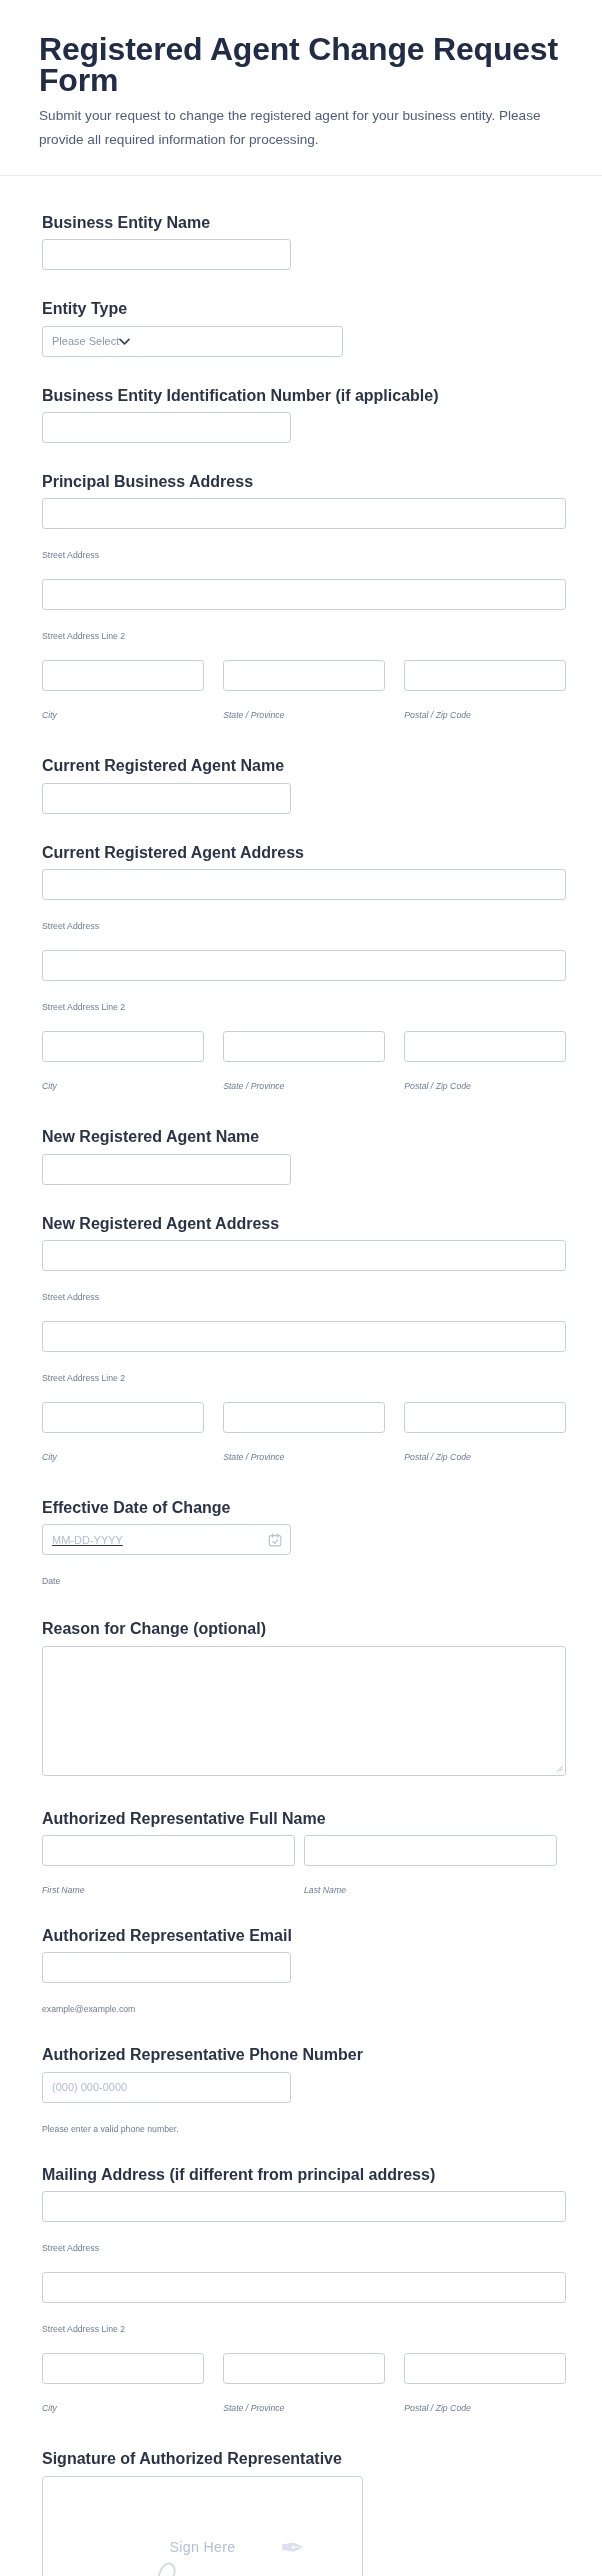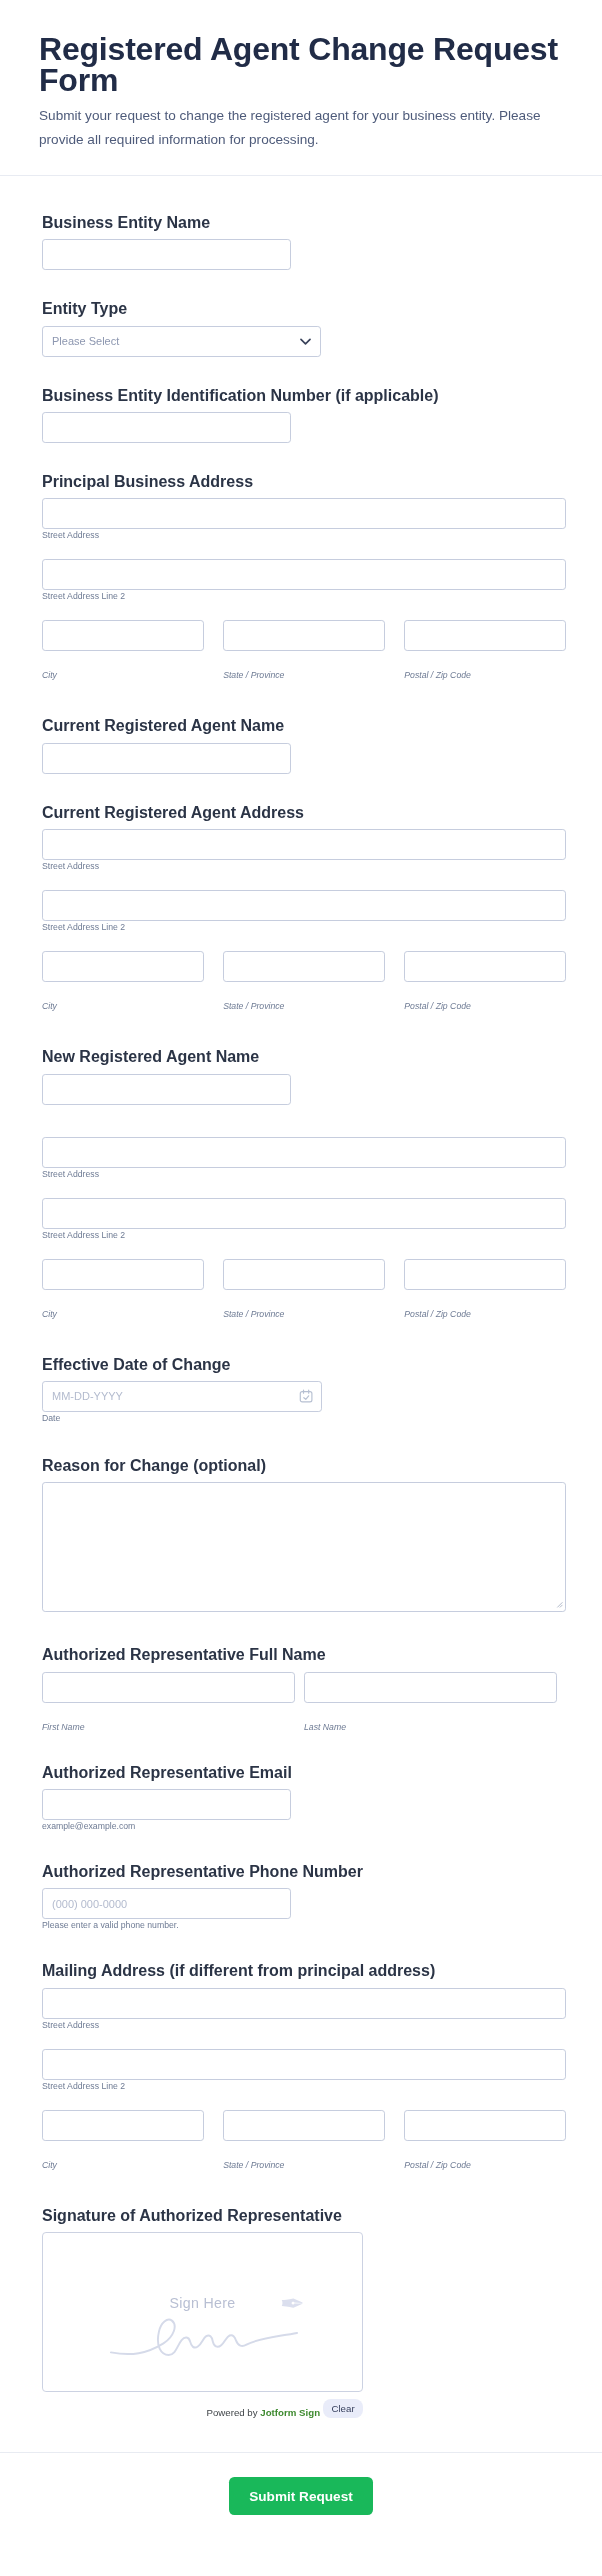--- a/index.html
+++ b/index.html
@@ -62,47 +62,46 @@
     font-size: 11px;
     color: #2b3446;
     padding: 0 9px;
     outline: none;
   }
   .text-input::placeholder { color: #b3bbce; opacity: 1; }
   .w-short { width: 249px; }
 
   
   .fake-select {
-    width: 279px;
+    width: 301px;
     display: flex;
     align-items: center;
-    justify-content: space-between;
     cursor: pointer;
   }
   .select-placeholder { color: #8d97b0; }
   .chevron-down { width: 11px; height: 7.1px; flex: 0 0 auto; }
 
   
   .sub-label {
     font-size: 8.7px;
     line-height: 9px;
     color: #6e7b94;
-    margin-top: 2px;
+    margin-top: 22px;
   }
   .row-sub { margin-top: 20px; font-style: italic; }
 
   
   .addr-gap { margin-top: 19px; }
   .row3 { display: flex; gap: 19.4px; margin-top: 19px; }
   .row3 .col { width: 162px; }
   .row2 { display: flex; gap: 9px; }
   .row2 .col { width: 253px; }
 
   
-  .date-wrap { position: relative; width: 280px; }
+  .date-wrap { position: relative; width: 249px; text-decoration: underline; }
   .date-wrap .text-input { width: 100%; padding-right: 31px; }
   .calendar-icon {
     position: absolute;
     right: 8.4px; top: 8.4px;
     width: 14.2px; height: 14.2px;
     pointer-events: none;
   }
 
   
   .ta-wrap { position: relative; width: 100%; }
@@ -271,20 +270,21 @@
         </div>
       </div>
     </div>
 
     <div class="field">
       <label class="q-label">New Registered Agent Name</label>
       <input type="text" class="text-input w-short" style="">
     </div>
 
     <div class="field addr">
+      <label class="q-label">New Registered Agent Address</label>
       <input type="text" class="text-input" style="">
       <div class="sub-label">Street Address</div>
       <input type="text" class="text-input addr-gap" style="">
       <div class="sub-label">Street Address Line 2</div>
       <div class="row3">
         <div class="col">
           <input type="text" class="text-input" style="">
           <div class="sub-label row-sub">City</div>
         </div>
         <div class="col">

